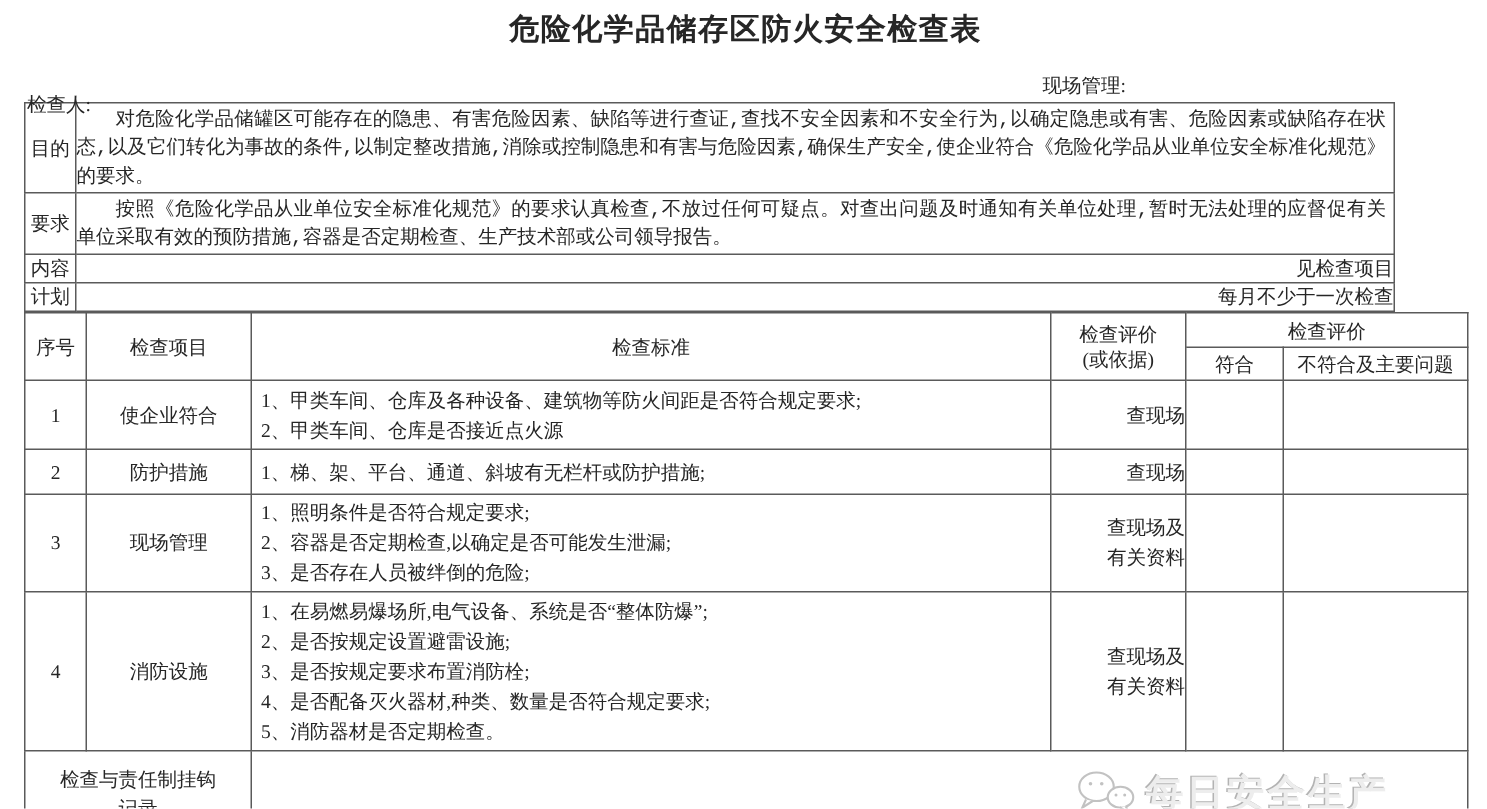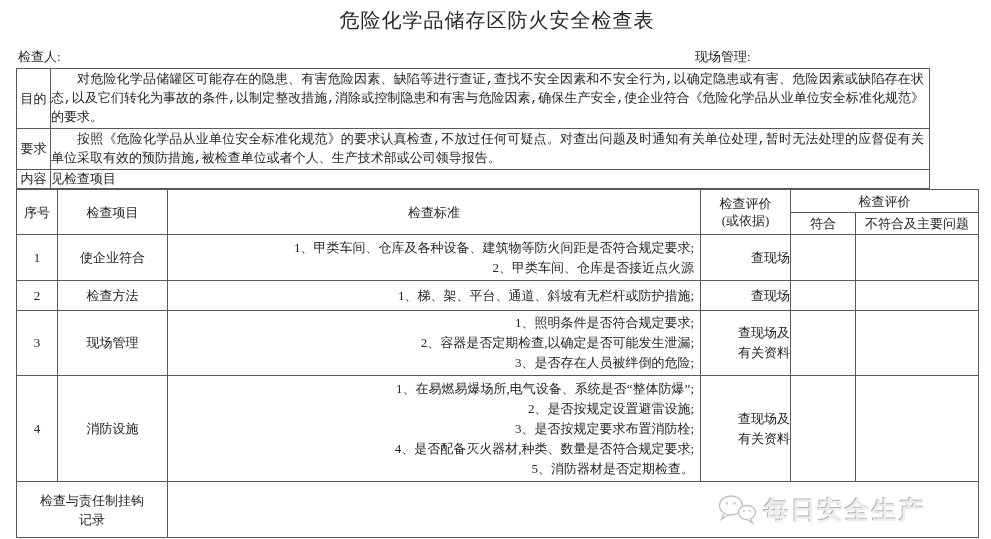--- a/index.html
+++ b/index.html
@@ -4,51 +4,51 @@
 <style>
   html,body{margin:0;padding:0;background:#ffffff;}
   body{
     width:991px;height:539px;overflow:hidden;
     font-family:"Liberation Serif","DejaVu Serif",serif;
     color:#262626;
   }
   .page{position:relative;padding:0 0 0 16px;}
   .doc-title{
     width:962px;text-align:center;
-    font-size:20px;font-weight:normal;letter-spacing:1px;
+    font-size:20px;font-weight:bold;letter-spacing:1px;
     margin:7px 0 0 0;line-height:26px;
   }
   .info-row{position:relative;width:962px;height:20px;margin-top:15px;font-size:13px;}
   .info-item{position:absolute;top:0;white-space:nowrap;}
-  .info-inspector{left:2px;}
+  .info-inspector{left:2px;margin-top:13px;}
   .info-inspected{left:219px;}
   .info-time{left:679px;}
 
   table{border-collapse:collapse;table-layout:fixed;width:914px;}
   td,th{border:1px solid #5a5a5a;padding:0;font-weight:normal;vertical-align:middle;}
 
   
   .top-table .lbl{width:33px;text-align:center;font-size:13px;}
   .top-table .txt{font-size:13px;line-height:19px;padding:1px 5px 1px 0;text-align:justify;font-family:Liberation Mono, monospace;}
   .top-table .txt .para{text-indent:2em;margin:0;}
   .row-purpose{height:40px;}
   .row-require{height:40px;}
   .row-content{height:19px;}
   .row-plan{height:19px;}
-  .center{text-align:left;}
+  .center{text-align:right;}
   .small{font-size:13px;}
 
   
   .main-table th{font-size:13px;line-height:17px;white-space:pre-line;}
   .hdr-top{height:23px;margin-top:48px;}
   .hdr-bottom{height:22px;}
   .cell-no,.cell-item{text-align:center;font-size:13px;}
   .cell-standard{
     font-size:13px;line-height:20px;padding:2px 6px;
-    white-space:pre-line;text-align:right;margin-top:48px;
+    white-space:pre-line;text-align:left;margin-top:48px;
   }
   .cell-method{text-align:right;font-size:13px;line-height:20px;white-space:pre-line;}
   .r1{height:46px;}
   .r2{height:30px;}
   .r3{height:60px;}
   .r4{height:106px;}
   .r-footer{height:56px;padding-left:44px;}
   .footer-label{text-align:center;font-size:13px;line-height:19px;white-space:pre-line;}
   .footer-space{position:relative;text-align:right;}
 
@@ -79,26 +79,30 @@
     <tbody>
         <tr class="row-purpose">
       <td class="lbl">目的</td>
       <td class="txt">
         <p class="para">对危险化学品储罐区可能存在的隐患、有害危险因素、缺陷等进行查证,查找不安全因素和不安全行为,以确定隐患或有害、危险因素或缺陷存在状态,以及它们转化为事故的条件,以制定整改措施,消除或控制隐患和有害与危险因素,确保生产安全,使企业符合《危险化学品从业单位安全标准化规范》的要求。</p>
       </td>
     </tr>
     <tr class="row-require">
       <td class="lbl">要求</td>
       <td class="txt">
-        <p class="para">按照《危险化学品从业单位安全标准化规范》的要求认真检查,不放过任何可疑点。对查出问题及时通知有关单位处理,暂时无法处理的应督促有关单位采取有效的预防措施,被检查单位或者个人、生产技术部或公司领导报告。</p>
+        <p class="para">按照《危险化学品从业单位安全标准化规范》的要求认真检查,不放过任何可疑点。对查出问题及时通知有关单位处理,暂时无法处理的应督促有关单位采取有效的预防措施,容器是否定期检查、生产技术部或公司领导报告。</p>
       </td>
     </tr>
     <tr class="row-content">
       <td class="lbl">内容</td>
       <td class="center small">见检查项目</td>
+    </tr>
+    <tr class="row-plan">
+      <td class="lbl">计划</td>
+      <td class="center small">每月不少于一次检查</td>
     </tr>
   </tbody>
     </table>
 
   <table class="main-table">
     <colgroup>
       <col style="width:41px">
         <col style="width:110px">
         <col style="width:533px">
       <col style="width:90px">
@@ -123,21 +127,21 @@
       <td class="cell-no">1</td>
       <td class="cell-item">使企业符合</td>
       <td class="cell-standard">1、甲类车间、仓库及各种设备、建筑物等防火间距是否符合规定要求;
 2、甲类车间、仓库是否接近点火源</td>
       <td class="cell-method">查现场</td>
       <td></td>
       <td></td>
     </tr>
     <tr class="r2">
       <td class="cell-no">2</td>
-      <td class="cell-item">检查方法</td>
+      <td class="cell-item">防护措施</td>
       <td class="cell-standard">1、梯、架、平台、通道、斜坡有无栏杆或防护措施;</td>
       <td class="cell-method">查现场</td>
       <td></td>
       <td></td>
     </tr>
     <tr class="r3">
       <td class="cell-no">3</td>
       <td class="cell-item">现场管理</td>
       <td class="cell-standard">1、照明条件是否符合规定要求;
 2、容器是否定期检查,以确定是否可能发生泄漏;

